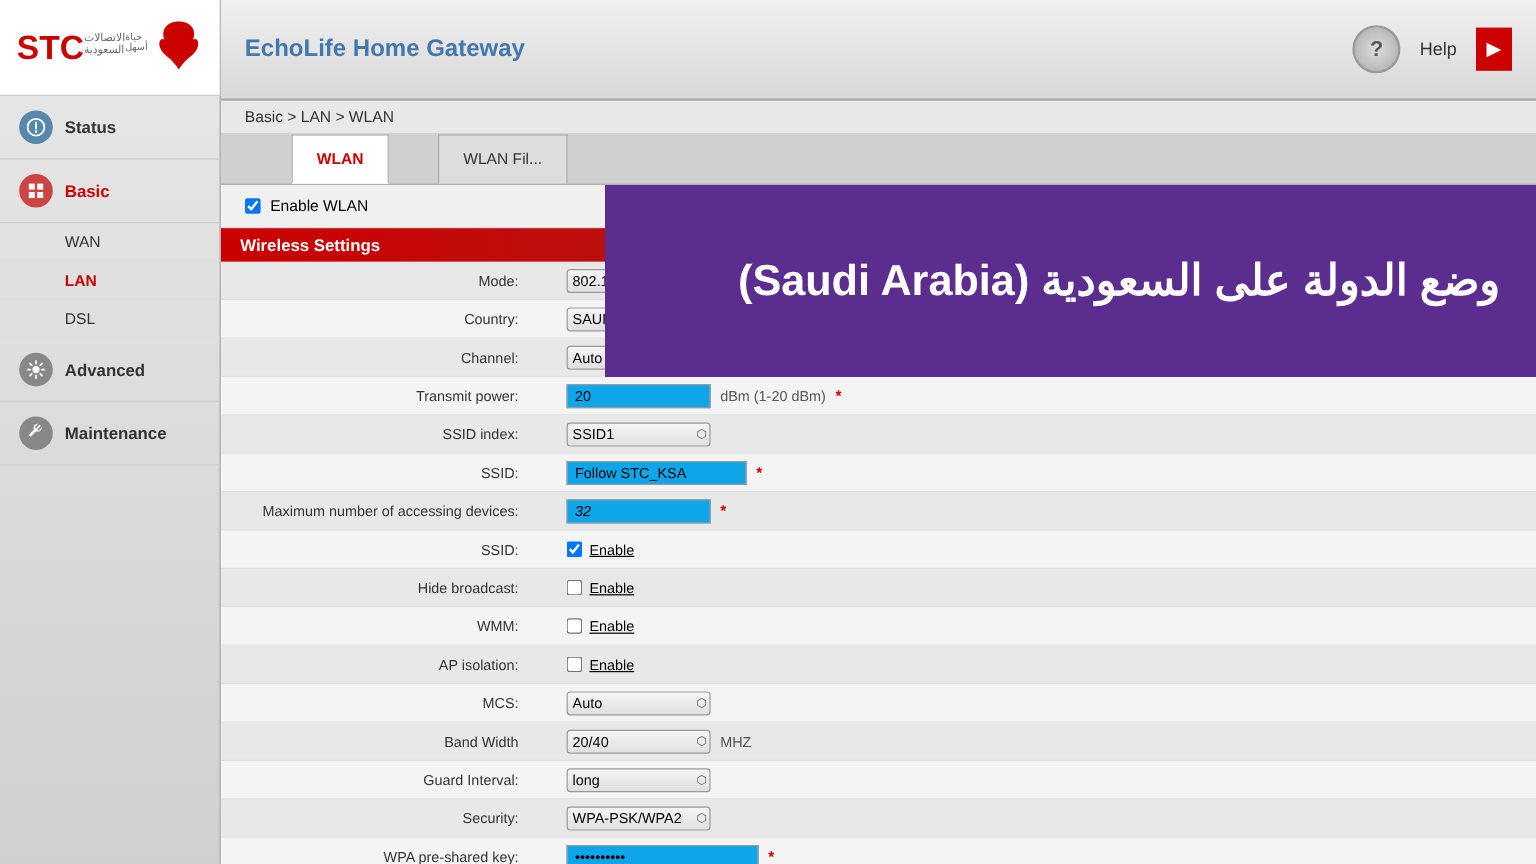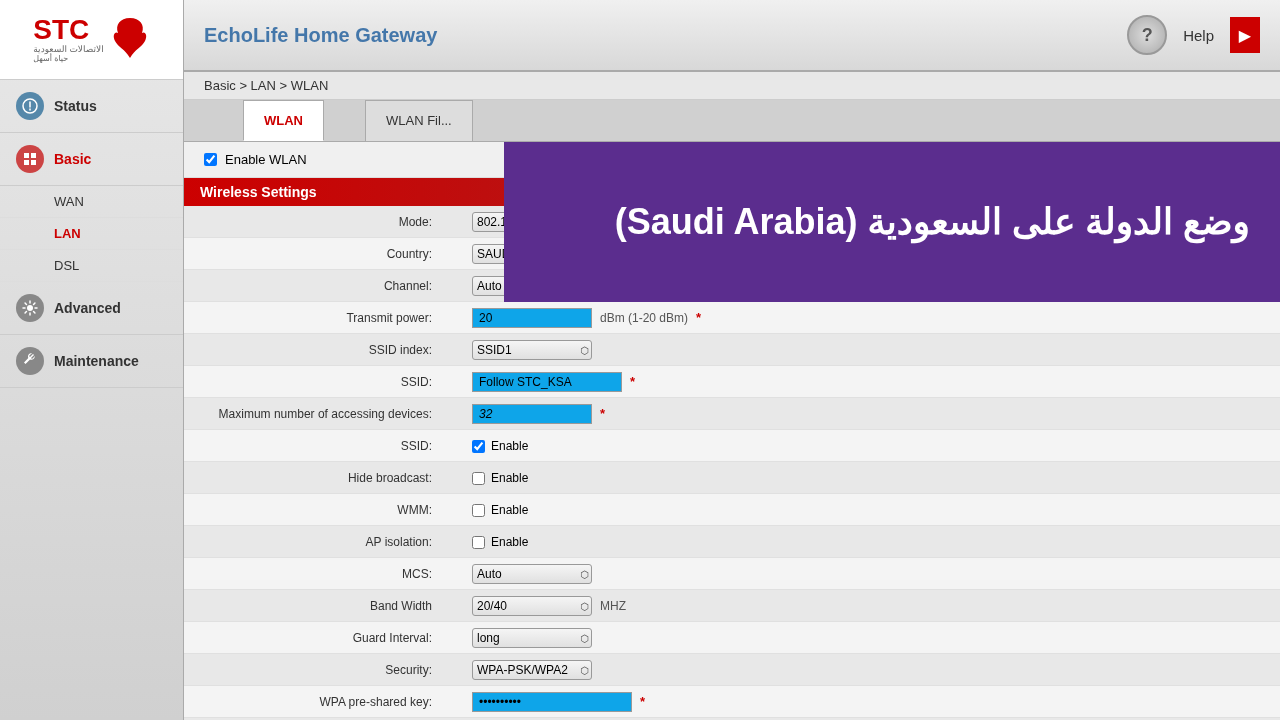--- a/index.html
+++ b/index.html
@@ -26,21 +26,21 @@
     }
     .logo-img {
       width: 130px;
       height: 60px;
       display: flex;
       align-items: center;
       justify-content: center;
     }
     .stc-logo {
       display: flex;
-      flex-direction: column;
+      flex-direction: row;
       align-items: flex-start;
     }
     .stc-text {
       font-size: 28px;
       font-weight: bold;
       color: #cc0000;
       line-height: 1;
     }
     .stc-arabic {
       font-size: 9px;
@@ -102,21 +102,21 @@
     }
 
     
     .header {
       background: linear-gradient(to bottom, #f0f0f0, #d8d8d8);
       padding: 10px 20px;
       display: flex;
       align-items: center;
       justify-content: space-between;
       border-bottom: 2px solid #aaa;
-      height: 72px;
+      height: 84px;
     }
     .header-title {
       color: #4477aa;
       font-size: 20px;
       font-weight: bold;
     }
     .header-right {
       display: flex;
       align-items: center;
       gap: 16px;
@@ -298,23 +298,24 @@
     .required-star {
       color: #cc0000;
       font-weight: bold;
     }
     .unit-text {
       font-size: 12px;
       color: #555;
     }
     .checkbox-enable {
       display: flex;
-      align-items: flex-end;
+      align-items: flex-start;
       gap: 6px;
       font-size: 12px;
+      text-decoration: underline;
     }
 
     .wpa-key-input {
       min-width: 150px;
     }
   </style>
 </head>
 <body>
 
 <div class="sidebar">

